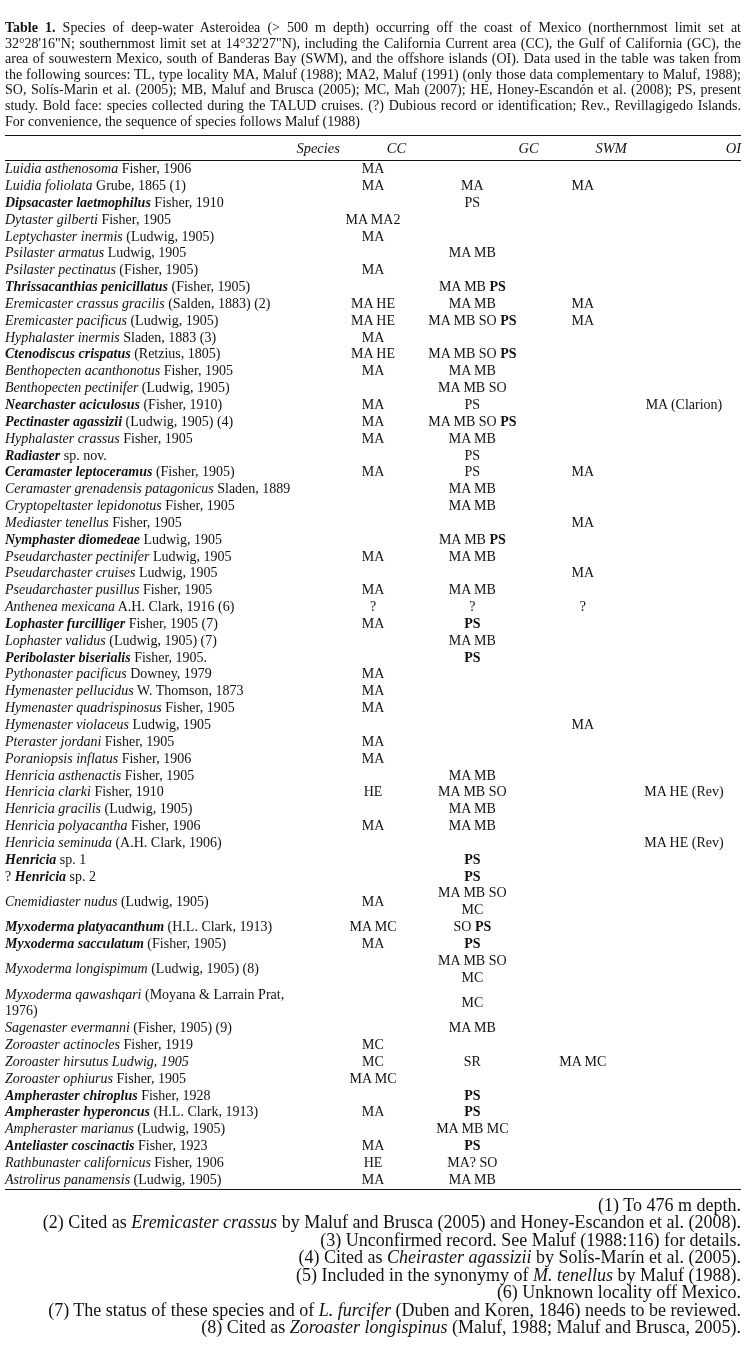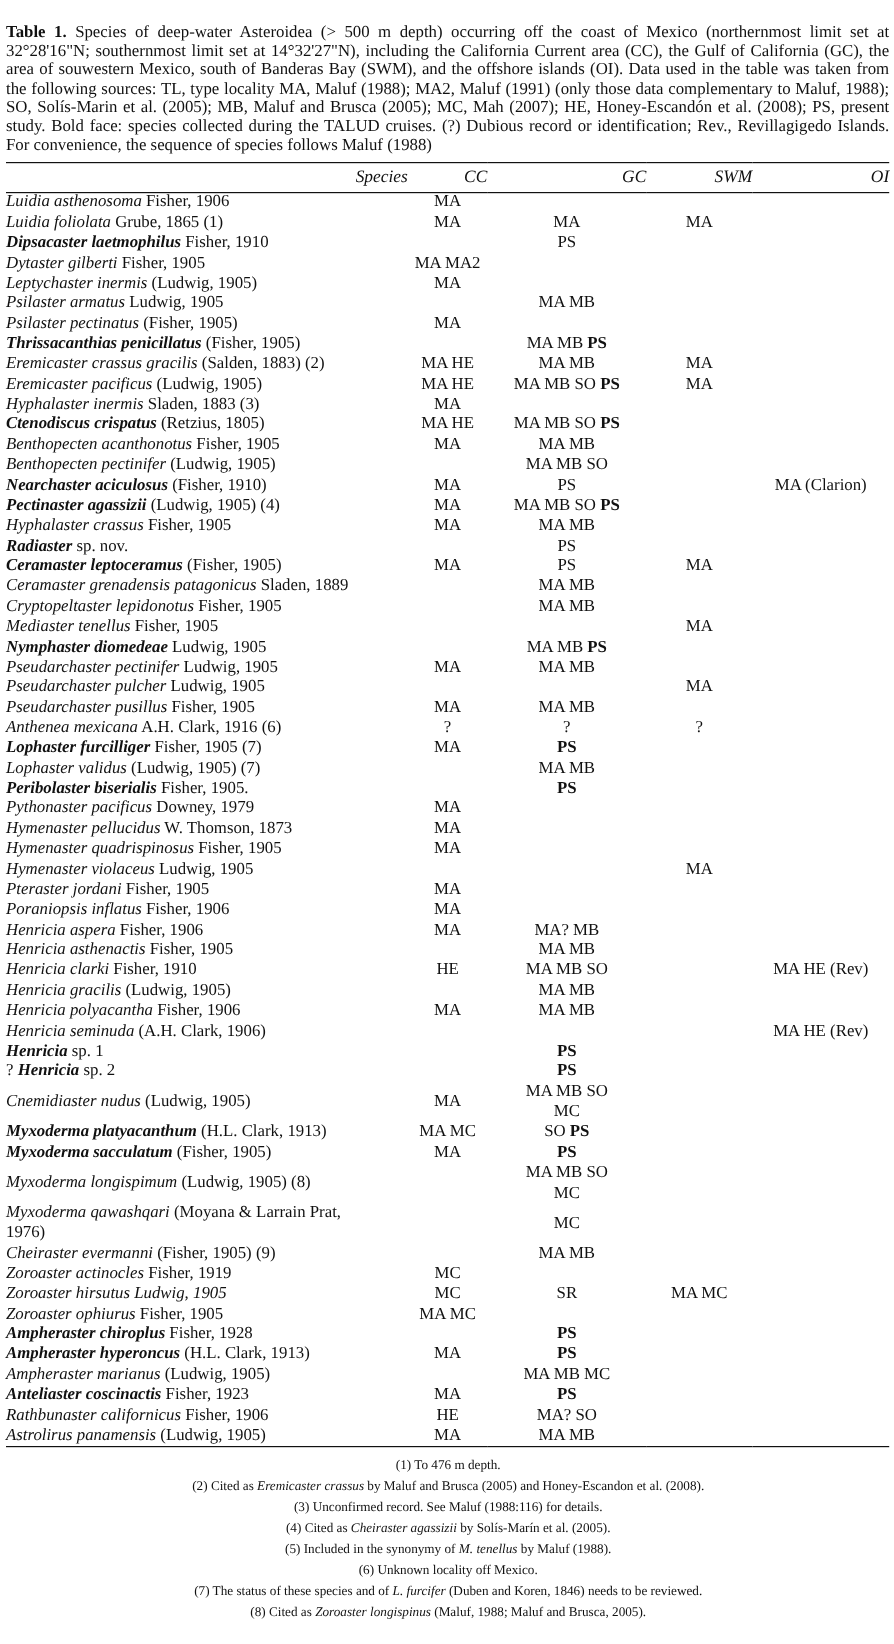--- a/index.html
+++ b/index.html
@@ -31,22 +31,22 @@
   }
   td.species-cell{text-align:left;padding-left:4px;margin-left:40px;}
   td.species-cell i{font-style:italic;}
   td.dist-cell{text-align:center;white-space:pre-line;}
   col.c-species{width:45.5%;}
   col.c-cc{width:9%;}
   col.c-gc{width:18%;}
   col.c-swm{width:12%;}
   col.c-oi{width:15.5%;}
   .footnotes{
-    margin-top:7px;font-size:11px;line-height:17.5px;
-    text-align:center;padding-left:1px;
+    margin-top:7px;font-size:18px;line-height:17.5px;
+    text-align:right;padding-left:1px;
   }
   .footnote{white-space:normal;}
 </style>
 </head>
 <body>
 
 <div class="page">
 
   <p class="caption"><b>Table 1.</b><span> Species of deep-water Asteroidea (&gt; 500 m depth) occurring off the coast of Mexico (northernmost limit set at 32°28'16"N; southernmost limit set at 14°32'27"N), including the California Current area (CC), the Gulf of California (GC), the area of souwestern Mexico, south of Banderas Bay (SWM), and the offshore islands (OI). Data used in the table was taken from the following sources: TL, type locality MA, Maluf (1988); MA2, Maluf (1991) (only those data complementary to Maluf, 1988); SO, Solís-Marin et al. (2005); MB, Maluf and Brusca (2005); MC, Mah (2007); HE, Honey-Escandón et al. (2008); PS, present study. Bold face: species collected during the TALUD cruises. (?) Dubious record or identification; Rev., Revillagigedo Islands. For convenience, the sequence of species follows Maluf (1988)</span></p>
 
@@ -230,21 +230,21 @@
           <td class="dist-cell"></td>
         </tr>
         <tr>
           <td class="species-cell"><i>Pseudarchaster pectinifer</i> Ludwig, 1905</td>
           <td class="dist-cell">MA</td>
           <td class="dist-cell">MA MB</td>
           <td class="dist-cell"></td>
           <td class="dist-cell"></td>
         </tr>
         <tr>
-          <td class="species-cell"><i>Pseudarchaster pulcher</i> Ludwig, 1905</td>
+          <td class="species-cell"><i>Pseudarchaster cruises</i> Ludwig, 1905</td>
           <td class="dist-cell"></td>
           <td class="dist-cell"></td>
           <td class="dist-cell">MA</td>
           <td class="dist-cell"></td>
         </tr>
         <tr>
           <td class="species-cell"><i>Pseudarchaster pusillus</i> Fisher, 1905</td>
           <td class="dist-cell">MA</td>
           <td class="dist-cell">MA MB</td>
           <td class="dist-cell"></td>
@@ -314,27 +314,20 @@
           <td class="dist-cell"></td>
         </tr>
         <tr>
           <td class="species-cell"><i>Poraniopsis inflatus</i> Fisher, 1906</td>
           <td class="dist-cell">MA</td>
           <td class="dist-cell"></td>
           <td class="dist-cell"></td>
           <td class="dist-cell"></td>
         </tr>
         <tr>
-          <td class="species-cell"><i>Henricia aspera</i> Fisher, 1906</td>
-          <td class="dist-cell">MA</td>
-          <td class="dist-cell">MA? MB</td>
-          <td class="dist-cell"></td>
-          <td class="dist-cell"></td>
-        </tr>
-        <tr>
           <td class="species-cell"><i>Henricia asthenactis</i> Fisher, 1905</td>
           <td class="dist-cell"></td>
           <td class="dist-cell">MA MB</td>
           <td class="dist-cell"></td>
           <td class="dist-cell"></td>
         </tr>
         <tr>
           <td class="species-cell"><i>Henricia clarki</i> Fisher, 1910</td>
           <td class="dist-cell">HE</td>
           <td class="dist-cell">MA MB SO</td>
@@ -405,21 +398,21 @@
           <td class="dist-cell"></td>
         </tr>
         <tr>
           <td class="species-cell"><i>Myxoderma qawashqari</i> (Moyana &amp; Larrain Prat,<br>1976)</td>
           <td class="dist-cell"></td>
           <td class="dist-cell">MC</td>
           <td class="dist-cell"></td>
           <td class="dist-cell"></td>
         </tr>
         <tr>
-          <td class="species-cell"><i>Cheiraster evermanni</i> (Fisher, 1905) (9)</td>
+          <td class="species-cell"><i>Sagenaster evermanni</i> (Fisher, 1905) (9)</td>
           <td class="dist-cell"></td>
           <td class="dist-cell">MA MB</td>
           <td class="dist-cell"></td>
           <td class="dist-cell"></td>
         </tr>
         <tr>
           <td class="species-cell"><i>Zoroaster actinocles</i> Fisher, 1919</td>
           <td class="dist-cell">MC</td>
           <td class="dist-cell"></td>
           <td class="dist-cell"></td>

